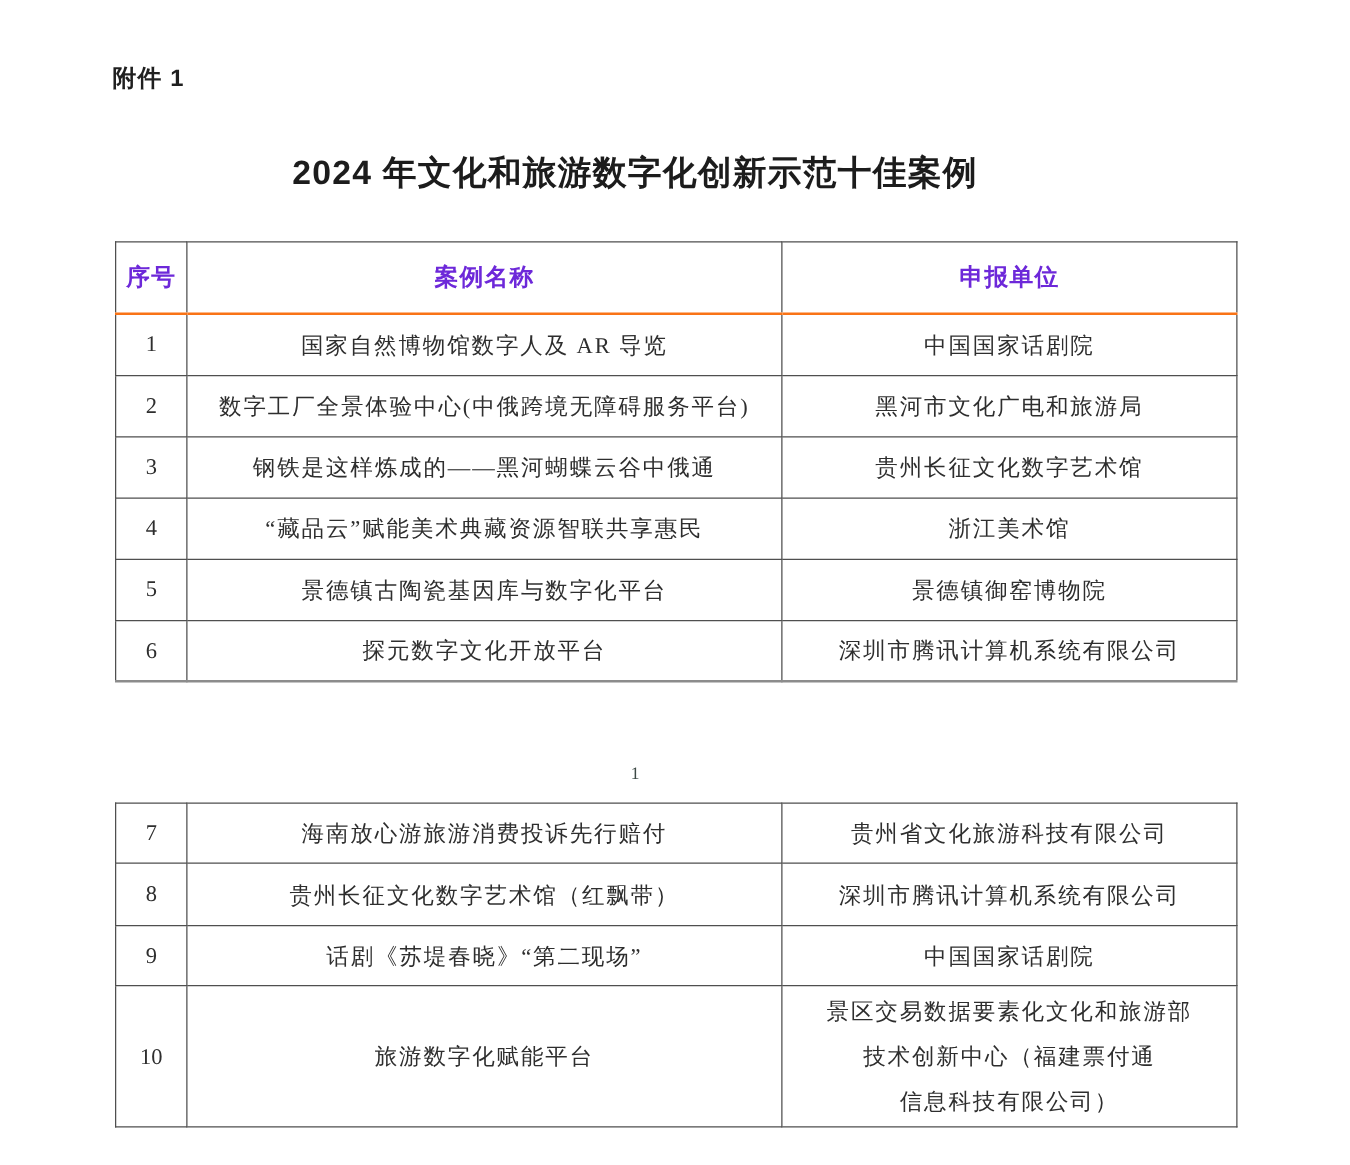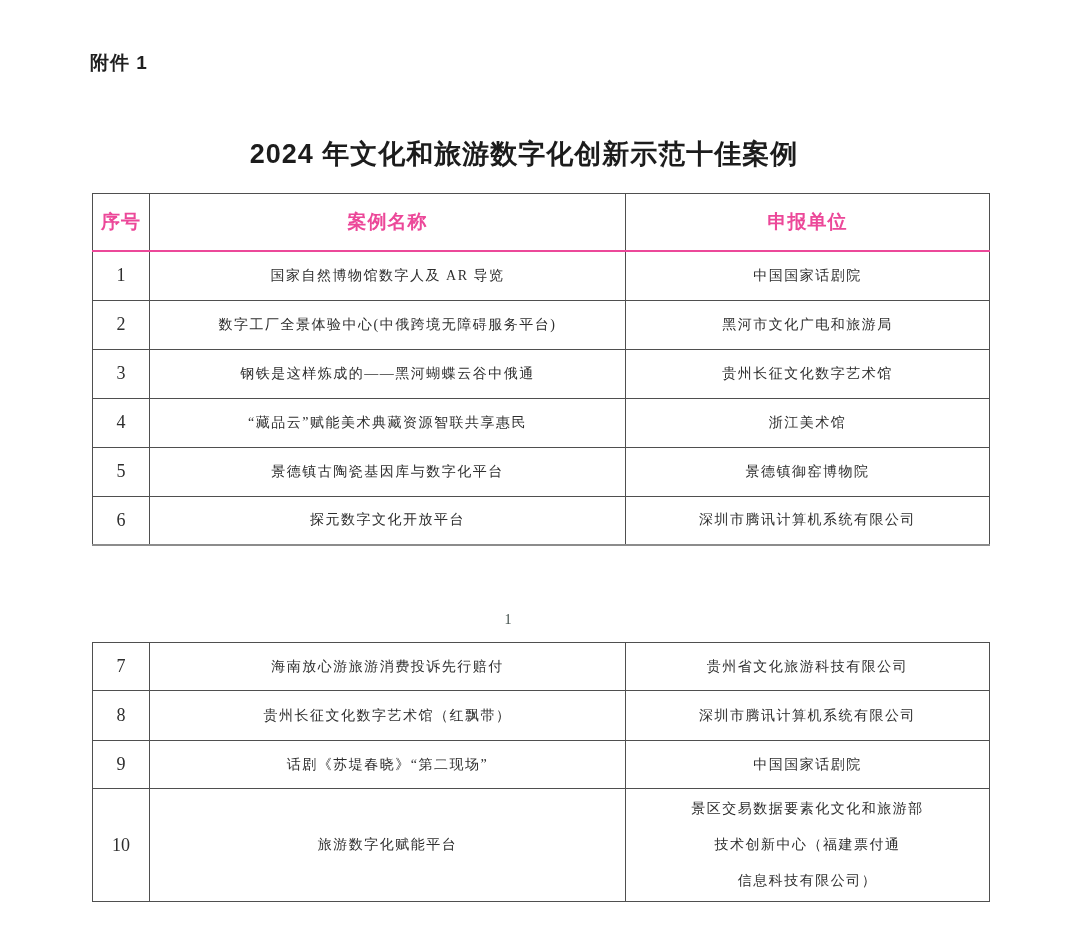--- a/index.html
+++ b/index.html
@@ -20,21 +20,21 @@
     font-weight: bold;
     font-size: 19px;
     letter-spacing: 1px;
     color: #1f1f1f;
   }
   .title {
     position: absolute;
     left: 0;
     top: 120px;
     width: 100%;
-    margin: 16px;
+    margin: 0;
     text-align: center;
     font-family: "Liberation Sans", sans-serif;
     font-weight: bold;
     font-size: 27px;
     letter-spacing: 1px;
     color: #1c1c1c;
   }
   table.cases {
     position: absolute;
     left: 92px;
@@ -52,26 +52,26 @@
     text-align: center;
     vertical-align: middle;
     padding: 2px 6px;
     overflow: hidden;
   }
   .cases th {
     font-family: "Liberation Sans", sans-serif;
     font-weight: bold;
     font-size: 19px;
     letter-spacing: 1px;
-    color: #ec4899;
+    color: #6d28d9;
     height: 52px;
-    border-bottom: 2px solid #ec4899;
+    border-bottom: 2px solid #f97316;
   }
   .cases td {
-    font-size: 14px;
+    font-size: 18px;
     letter-spacing: 1.5px;
     color: #2e2e2e;
   }
   .t1 tbody tr { height: 49px; }
   .t1 { border-bottom: 2px solid #8c8c8c; }
   .t2 tr.r7  { height: 48px; }
   .t2 tr.r8  { height: 50px; }
   .t2 tr.r9  { height: 48px; }
   .t2 tr.r10 { height: 110px; }
   .t2 tr.r10 td { line-height: 36px; }

